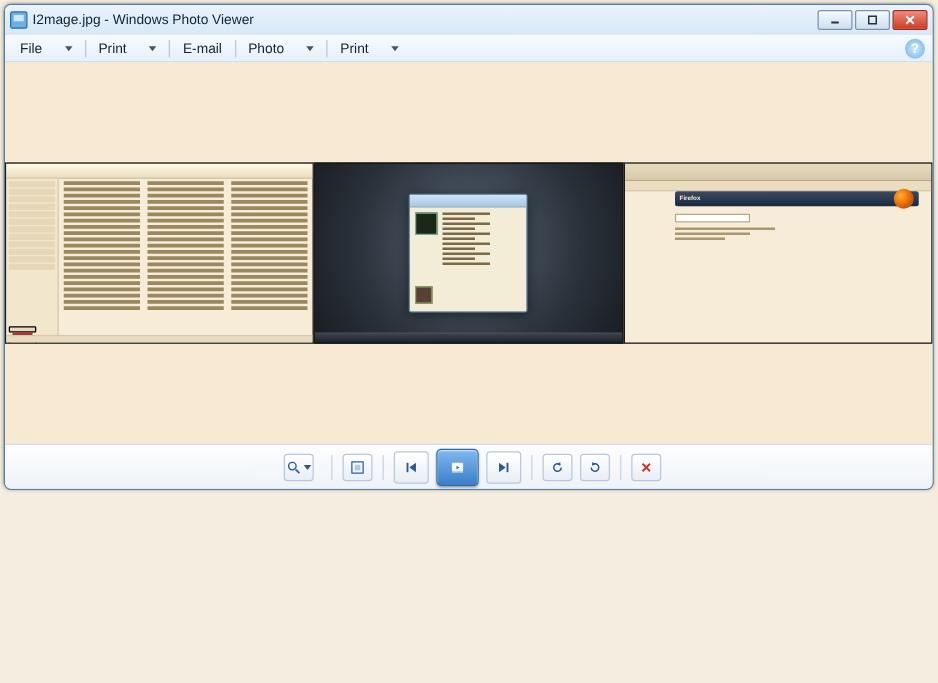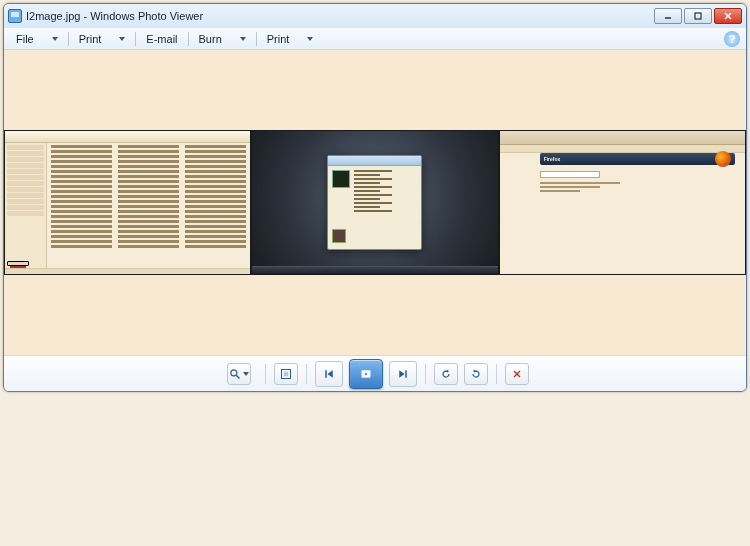--- a/index.html
+++ b/index.html
@@ -118,21 +118,21 @@
     <div class="menu-item">
         <span>Print</span>
         <span class="chev"></span>
       </div>
     <div class="menu-sep"></div>
     <div class="menu-item">
         <span>E-mail</span>
       </div>
     <div class="menu-sep"></div>
     <div class="menu-item">
-        <span>Burn</span>
+        <span>Photo</span>
         <span class="chev"></span>
       </div>
     <div class="menu-sep"></div>
     <div class="menu-item">
         <span>Print</span>
         <span class="chev"></span>
       </div>
     <div class="help">
         <span>?</span>
       </div>

